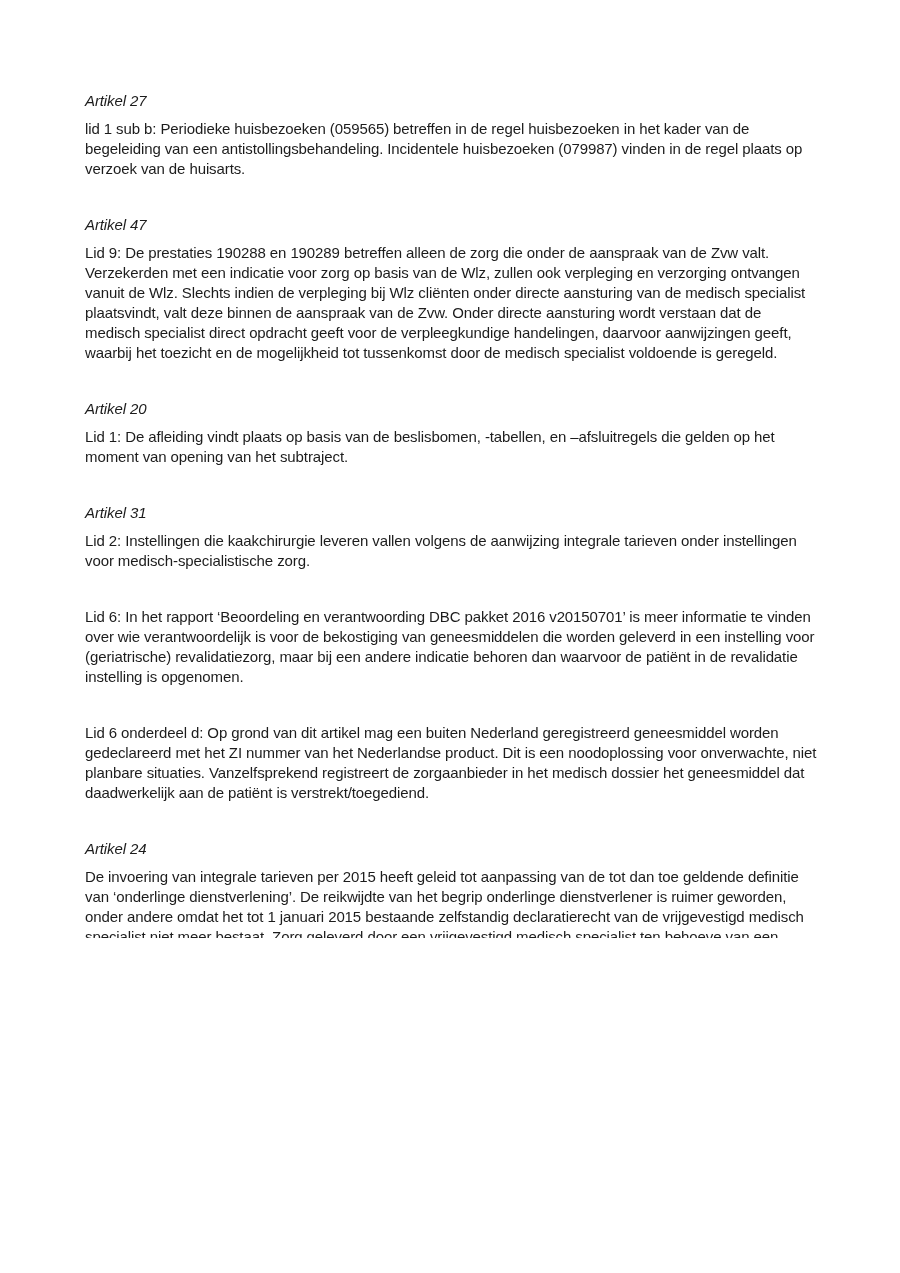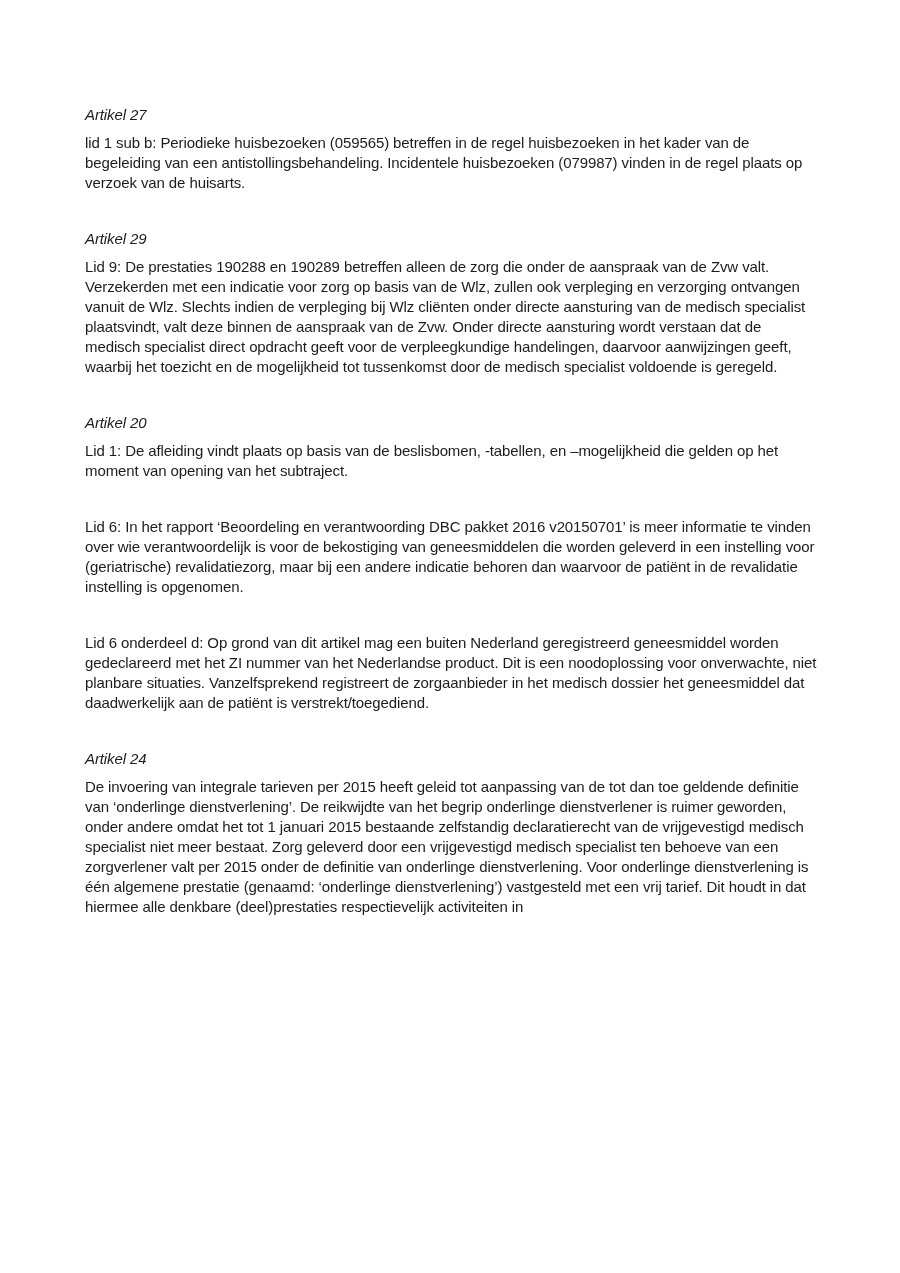--- a/index.html
+++ b/index.html
@@ -6,21 +6,21 @@
   * { box-sizing: border-box; }
   html, body {
     margin: 0;
     padding: 0;
     background: #ffffff;
   }
   .page {
     position: relative;
     width: 900px;
     height: 936px;
-    margin: 16px auto;
+    margin: 2px auto;
     background: #ffffff;
     font-family: "Liberation Sans", "DejaVu Sans", sans-serif;
     color: #1c1c1c;
     overflow: hidden;
   }
   .content {
     position: absolute;
     top: 89px;
     left: 85px;
     width: 733px;
@@ -61,30 +61,32 @@
 <div class="page">
 
   <main class="content">
 
     <section>
       <h2 class="article-heading">Artikel 27</h2>
       <p class="para">lid 1 sub b: Periodieke huisbezoeken (059565) betreffen in de regel huisbezoeken in het kader van de begeleiding van een antistollingsbehandeling. Incidentele huisbezoeken (079987) vinden in de regel plaats op verzoek van de huisarts.</p>
     </section>
 
     <section>
-      <h2 class="article-heading">Artikel 29</h2>
+      <h2 class="article-heading">Artikel 47</h2>
       <p class="para">Lid 9: De prestaties 190288 en 190289 betreffen alleen de zorg die onder de aanspraak van de Zvw valt. Verzekerden met een indicatie voor zorg op basis van de Wlz, zullen ook verpleging en verzorging ontvangen vanuit de Wlz. Slechts indien de verpleging bij Wlz cliënten onder directe aansturing van de medisch specialist plaatsvindt, valt deze binnen de aanspraak van de Zvw. Onder directe aansturing wordt verstaan dat de medisch specialist direct opdracht geeft voor de verpleegkundige handelingen, daarvoor aanwijzingen geeft, waarbij het toezicht en de mogelijkheid tot tussenkomst door de medisch specialist voldoende is geregeld.</p>
     </section>
 
     <section>
       <h2 class="article-heading">Artikel 20</h2>
-      <p class="para">Lid 1: De afleiding vindt plaats op basis van de beslisbomen, -tabellen, en –mogelijkheid die gelden op het moment van opening van het subtraject.</p>
+      <p class="para">Lid 1: De afleiding vindt plaats op basis van de beslisbomen, -tabellen, en –afsluitregels die gelden op het moment van opening van het subtraject.</p>
     </section>
 
     <section>
+      <h2 class="article-heading">Artikel 31</h2>
+      <p class="para">Lid 2: Instellingen die kaakchirurgie leveren vallen volgens de aanwijzing integrale tarieven onder instellingen voor medisch-specialistische zorg.</p>
       <p class="para">Lid 6: In het rapport ‘Beoordeling en verantwoording DBC pakket 2016 v20150701’ is meer informatie te vinden over wie verantwoordelijk is voor de bekostiging van geneesmiddelen die worden geleverd in een instelling voor (geriatrische) revalidatiezorg, maar bij een andere indicatie behoren dan waarvoor de patiënt in de revalidatie instelling is opgenomen.</p>
       <p class="para">Lid 6 onderdeel d: Op grond van dit artikel mag een buiten Nederland geregistreerd geneesmiddel worden gedeclareerd met het ZI nummer van het Nederlandse product. Dit is een noodoplossing voor onverwachte, niet planbare situaties. Vanzelfsprekend registreert de zorgaanbieder in het medisch dossier het geneesmiddel dat daadwerkelijk aan de patiënt is verstrekt/toegediend.</p>
     </section>
 
     <section>
       <h2 class="article-heading">Artikel 24</h2>
       <p class="para">De invoering van integrale tarieven per 2015 heeft geleid tot aanpassing van de tot dan toe geldende definitie van ‘onderlinge dienstverlening’. De reikwijdte van het begrip onderlinge dienstverlener is ruimer geworden, onder andere omdat het tot 1 januari 2015 bestaande zelfstandig declaratierecht van de vrijgevestigd medisch specialist niet meer bestaat. Zorg geleverd door een vrijgevestigd medisch specialist ten behoeve van een zorgverlener valt per 2015 onder de definitie van onderlinge dienstverlening. Voor onderlinge dienstverlening is één algemene prestatie (genaamd: ‘onderlinge dienstverlening’) vastgesteld met een vrij tarief. Dit houdt in dat hiermee alle denkbare (deel)prestaties respectievelijk activiteiten in</p>
     </section>
 
   </main>

